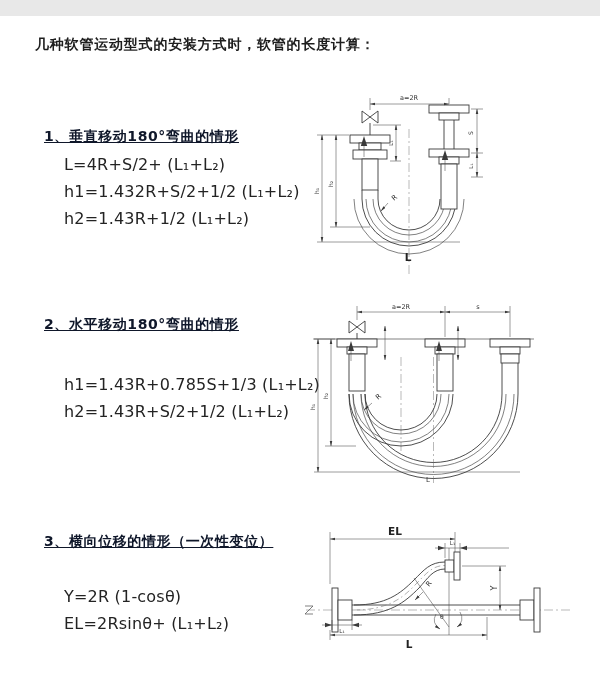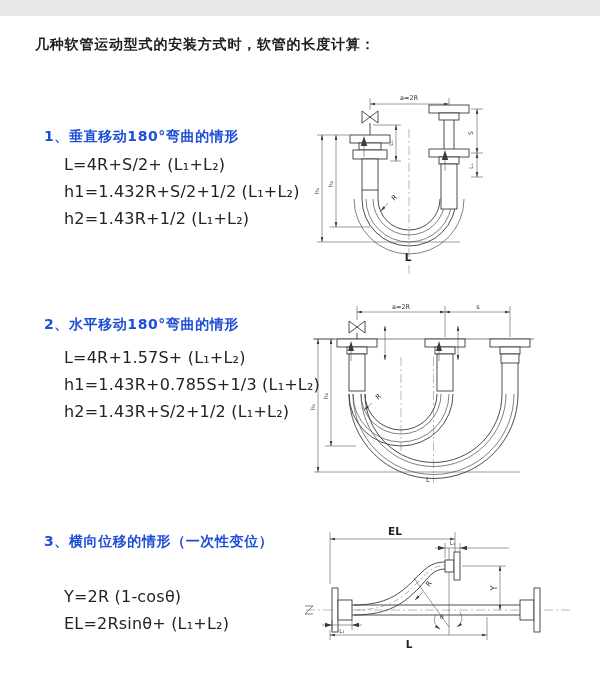--- a/index.html
+++ b/index.html
@@ -2,21 +2,21 @@
 <html><head>
 <meta charset="utf-8">
 <style>
   html,body{margin:0;padding:0;background:#e8e8e8;}
   .page{
     position:relative;width:600px;height:675px;background:#ffffff;
     font-family:"DejaVu Sans","Liberation Sans",sans-serif;color:#222;
     overflow:hidden;margin:16px auto;
   }
   .title{position:absolute;left:35px;top:20px;font-size:14px;font-weight:700;letter-spacing:.8px;color:#1e1e1e;}
-  .sec-heading{position:absolute;left:44px;font-size:14px;font-weight:700;letter-spacing:.6px;color:#1d4ed8;}
+  .sec-heading{position:absolute;left:44px;font-size:14px;font-weight:700;letter-spacing:.6px;color:#0f172a;text-decoration:underline;}
   .formula{position:absolute;left:64px;font-size:16px;font-weight:400;letter-spacing:.2px;color:#232323;}
   .diagram{position:absolute;}
   
   .obj{stroke:#3a3a3a;stroke-width:.9;fill:#fff;}
   .objl{stroke:#3a3a3a;stroke-width:.9;fill:none;}
   .objt{stroke:#4a4a4a;stroke-width:.7;fill:none;}
   .dim{stroke:#4a4a4a;stroke-width:.55;fill:none;}
   .cl{stroke:#8a8a8a;stroke-width:.6;fill:none;stroke-dasharray:9 3 2 3;}
   .cld{stroke:#7a7a7a;stroke-width:.6;fill:none;stroke-dasharray:6 3 1.5 3;}
   .t{fill:#333;font-family:"DejaVu Sans","Liberation Sans",sans-serif;}
@@ -134,21 +134,20 @@
       <text class="t t10" x="96" y="174" text-anchor="middle">L</text>
     </g>
 
     <g>
       <line class="dim" x1="76" y1="116" x2="69" y2="124" marker-end="url(#d1-ar)"></line>
       <text class="t t7" x="82" y="114" transform="rotate(-40 82 114)">R</text>
     </g>
   </svg>
 
   <div class="sec-heading" style="top:300px">2、水平移动180°弯曲的情形</div>
-  <div class="formula" style="top:332px">L=4R+1.57S+ (L₁+L₂)</div>
   <div class="formula" style="top:359px">h1=1.43R+0.785S+1/3 (L₁+L₂)</div>
   <div class="formula" style="top:386px">h2=1.43R+S/2+1/2 (L₁+L₂)</div>
 
   <svg class="diagram" style="left:308px;top:283px" width="232" height="190" viewBox="0 0 232 190">
     <defs>
       <marker id="d2-ar" viewBox="0 0 10 6" refX="9.5" refY="3" markerWidth="10" markerHeight="6" orient="auto-start-reverse">
         <path d="M0 0.6 L10 3 L0 5.4 Z" fill="#3a3a3a"></path>
       </marker>
       <pattern id="d2-hatch" width="3.2" height="3.2" patternUnits="userSpaceOnUse">
         <rect width="3.2" height="3.2" fill="#fff"></rect>

